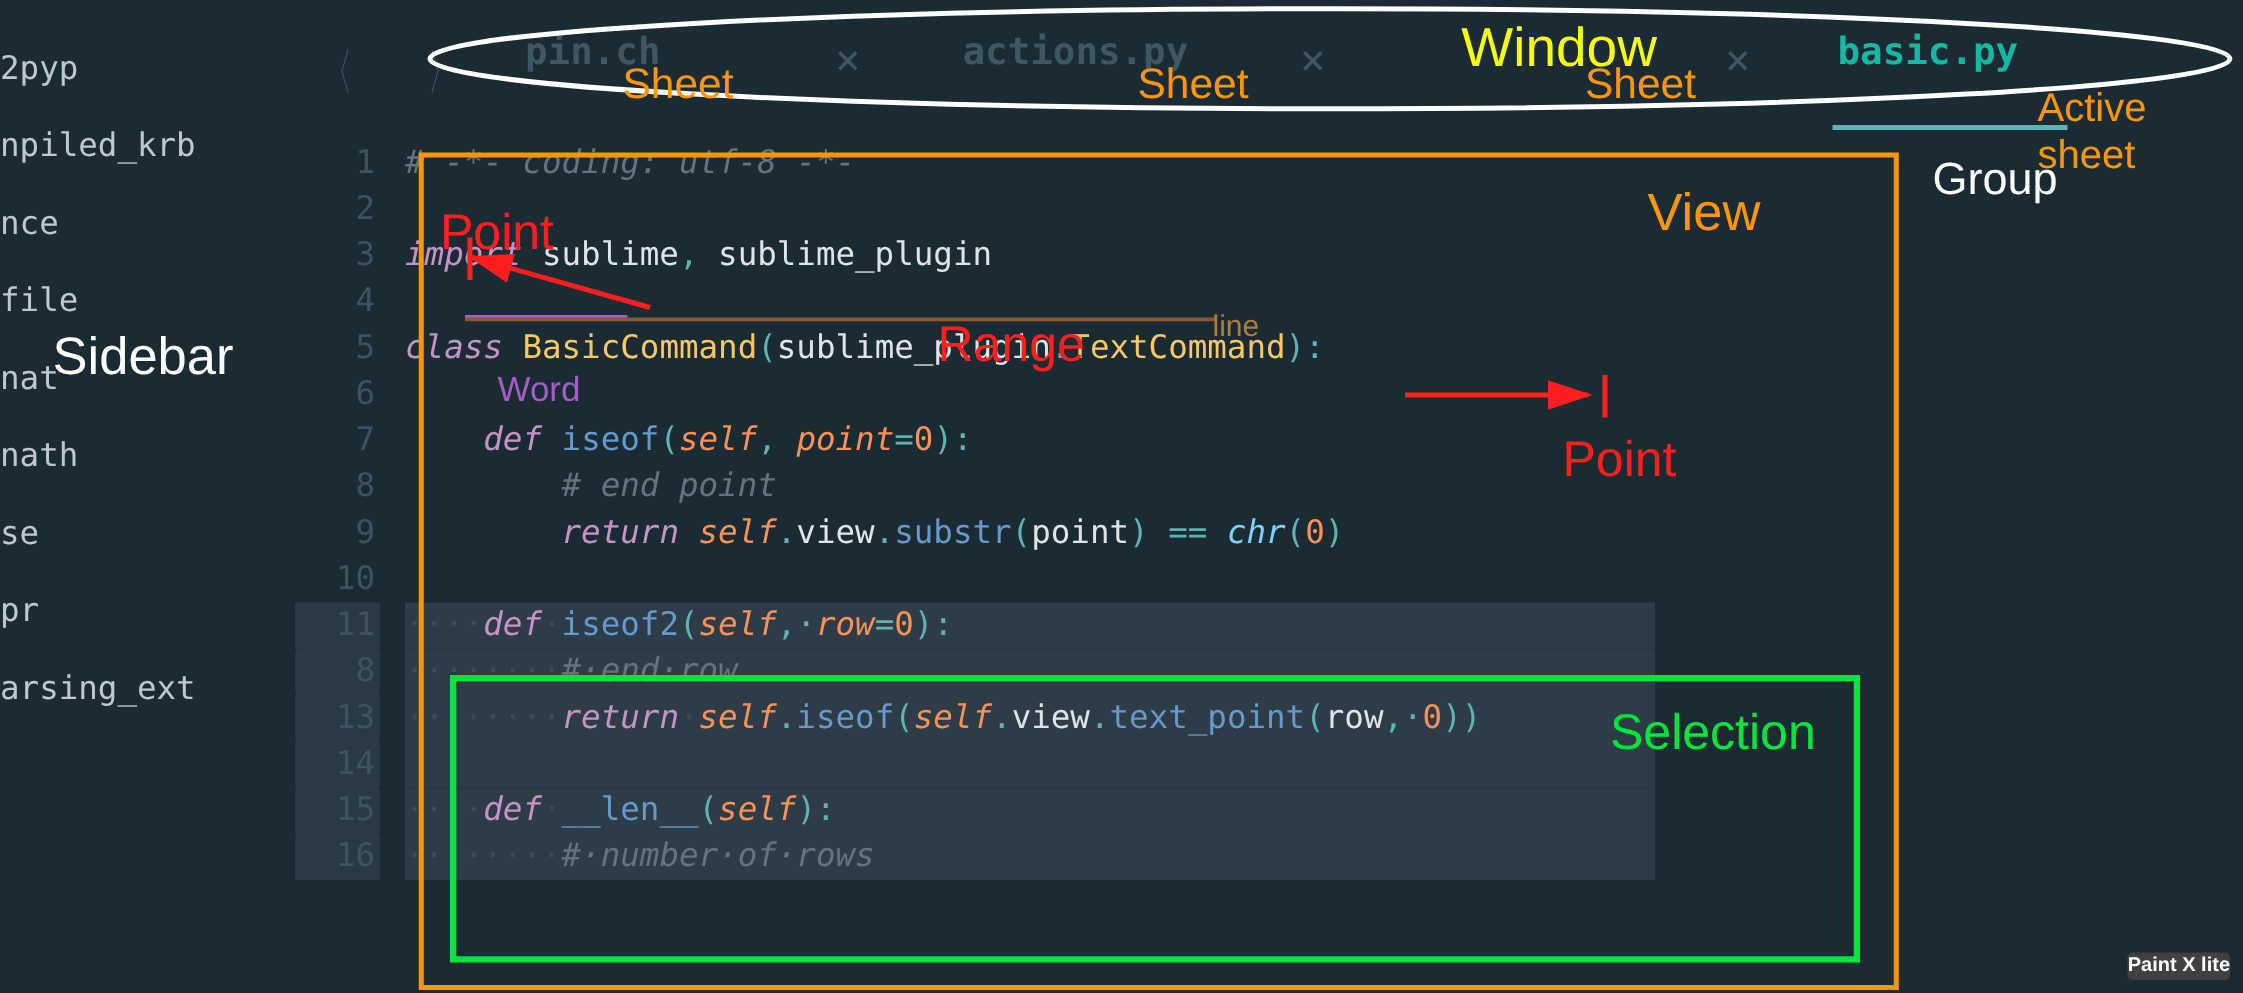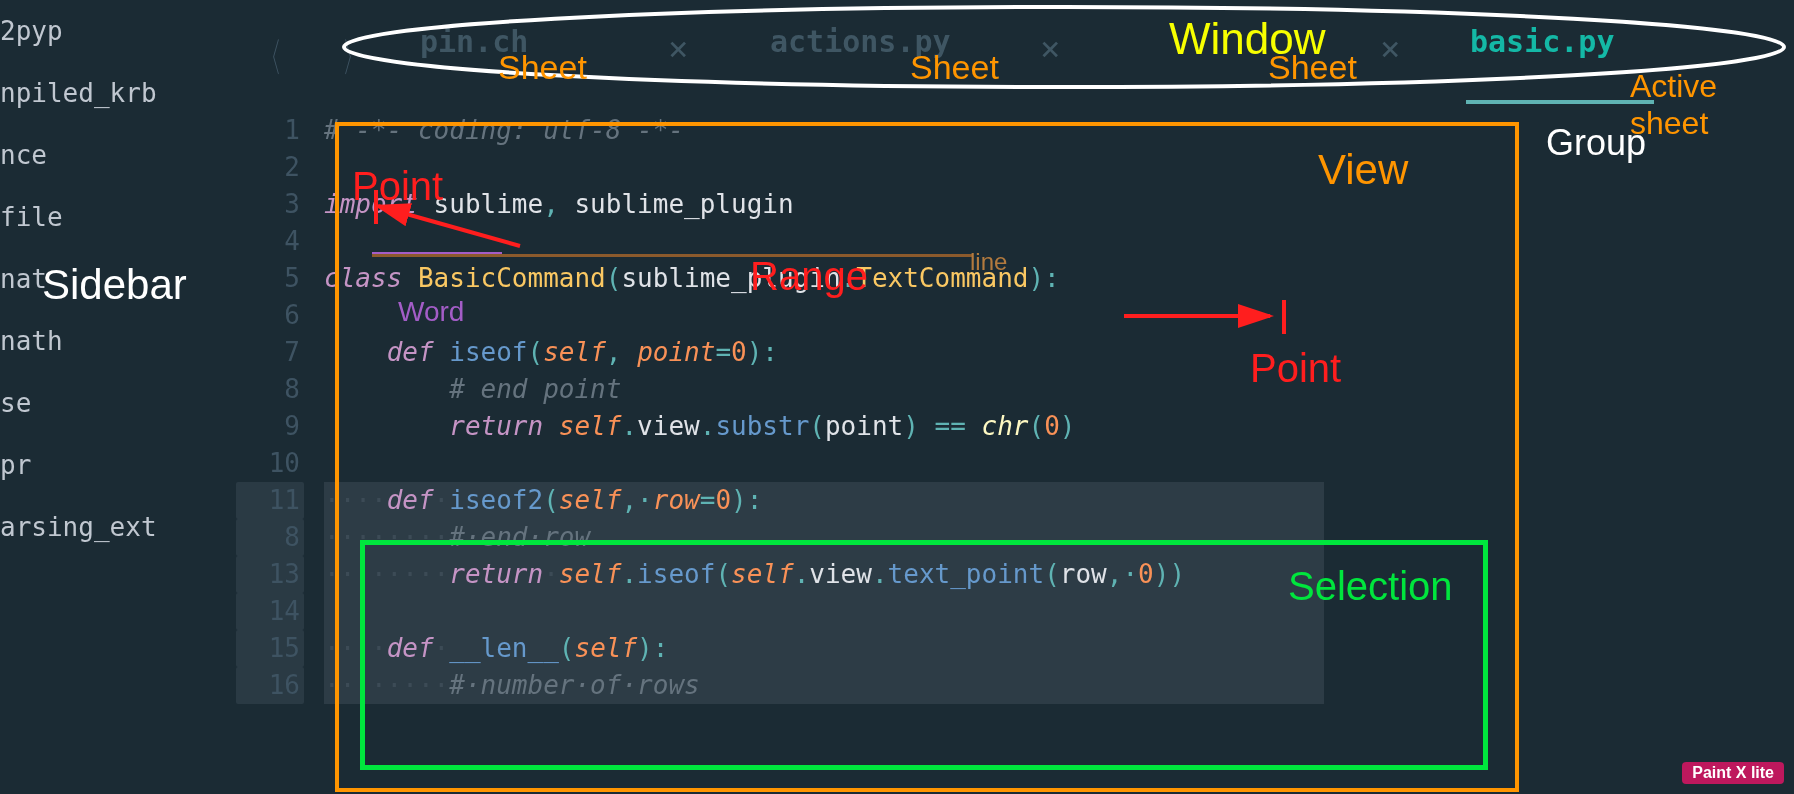--- a/index.html
+++ b/index.html
@@ -10,21 +10,21 @@
     color: #cdd3de;
     position: relative;
   }
 
   
   .sidebar {
     position: absolute;
     left: 0; top: 0;
     width: 210px; height: 100%;
     background: #1b2b34;
-    padding-top: 0;
+    padding-top: 24px;
   }
   .sidebar-item {
     color: #c0c7d0;
     font-size: 26px;
     padding: 16px 0 16px 0px;
     white-space: nowrap;
     overflow: hidden;
   }
 
   
@@ -98,39 +98,39 @@
   }
   .code-line { height: 37px; }
   .c-comment { color: #65737e; font-style: italic; }
   .c-kw      { color: #c594c5; font-style: italic; }
   .c-string, .c-var { color: #e0e3e8; }
   .c-punct   { color: #5fb3b3; }
   .c-func    { color: #6699cc; }
   .c-param   { color: #f99157; font-style: italic; }
   .c-num     { color: #f99157; }
   .c-class   { color: #fac863; }
-  .c-builtin { color: #fef9c3; font-style: italic; text-align: right; }
+  .c-builtin { color: #7dd3fc; font-style: italic; text-align: right; }
   .c-ws-dot  { color: #3c4b56; }
   .c-sel-bg  { background: #2d3c46; }
 
   
   .overlay { position: absolute; left:0; top:0; width:100%; height:100%; pointer-events:none; }
   .ann-label { position: absolute; font-family: Arial, Helvetica, sans-serif; font-weight: 400; }
   .ann-box { position: absolute; border-style: solid; background: transparent; }
 
   
   .watermark {
     position: absolute;
     right: 10px; bottom: 10px;
-    background: #be185d;
+    background: #404040;
     color: #fff;
     font-family: Arial, sans-serif;
     font-size: 16px;
     font-weight: 700;
-    padding: 2px 10px;
+    padding: 2px 0;
     border-radius: 4px;
   }
 </style>
 </head>
 <body>
 
 <div class="sidebar">
   <div class="sidebar-item">2pyp</div>
   <div class="sidebar-item">npiled_krb</div>
   <div class="sidebar-item">nce</div>

